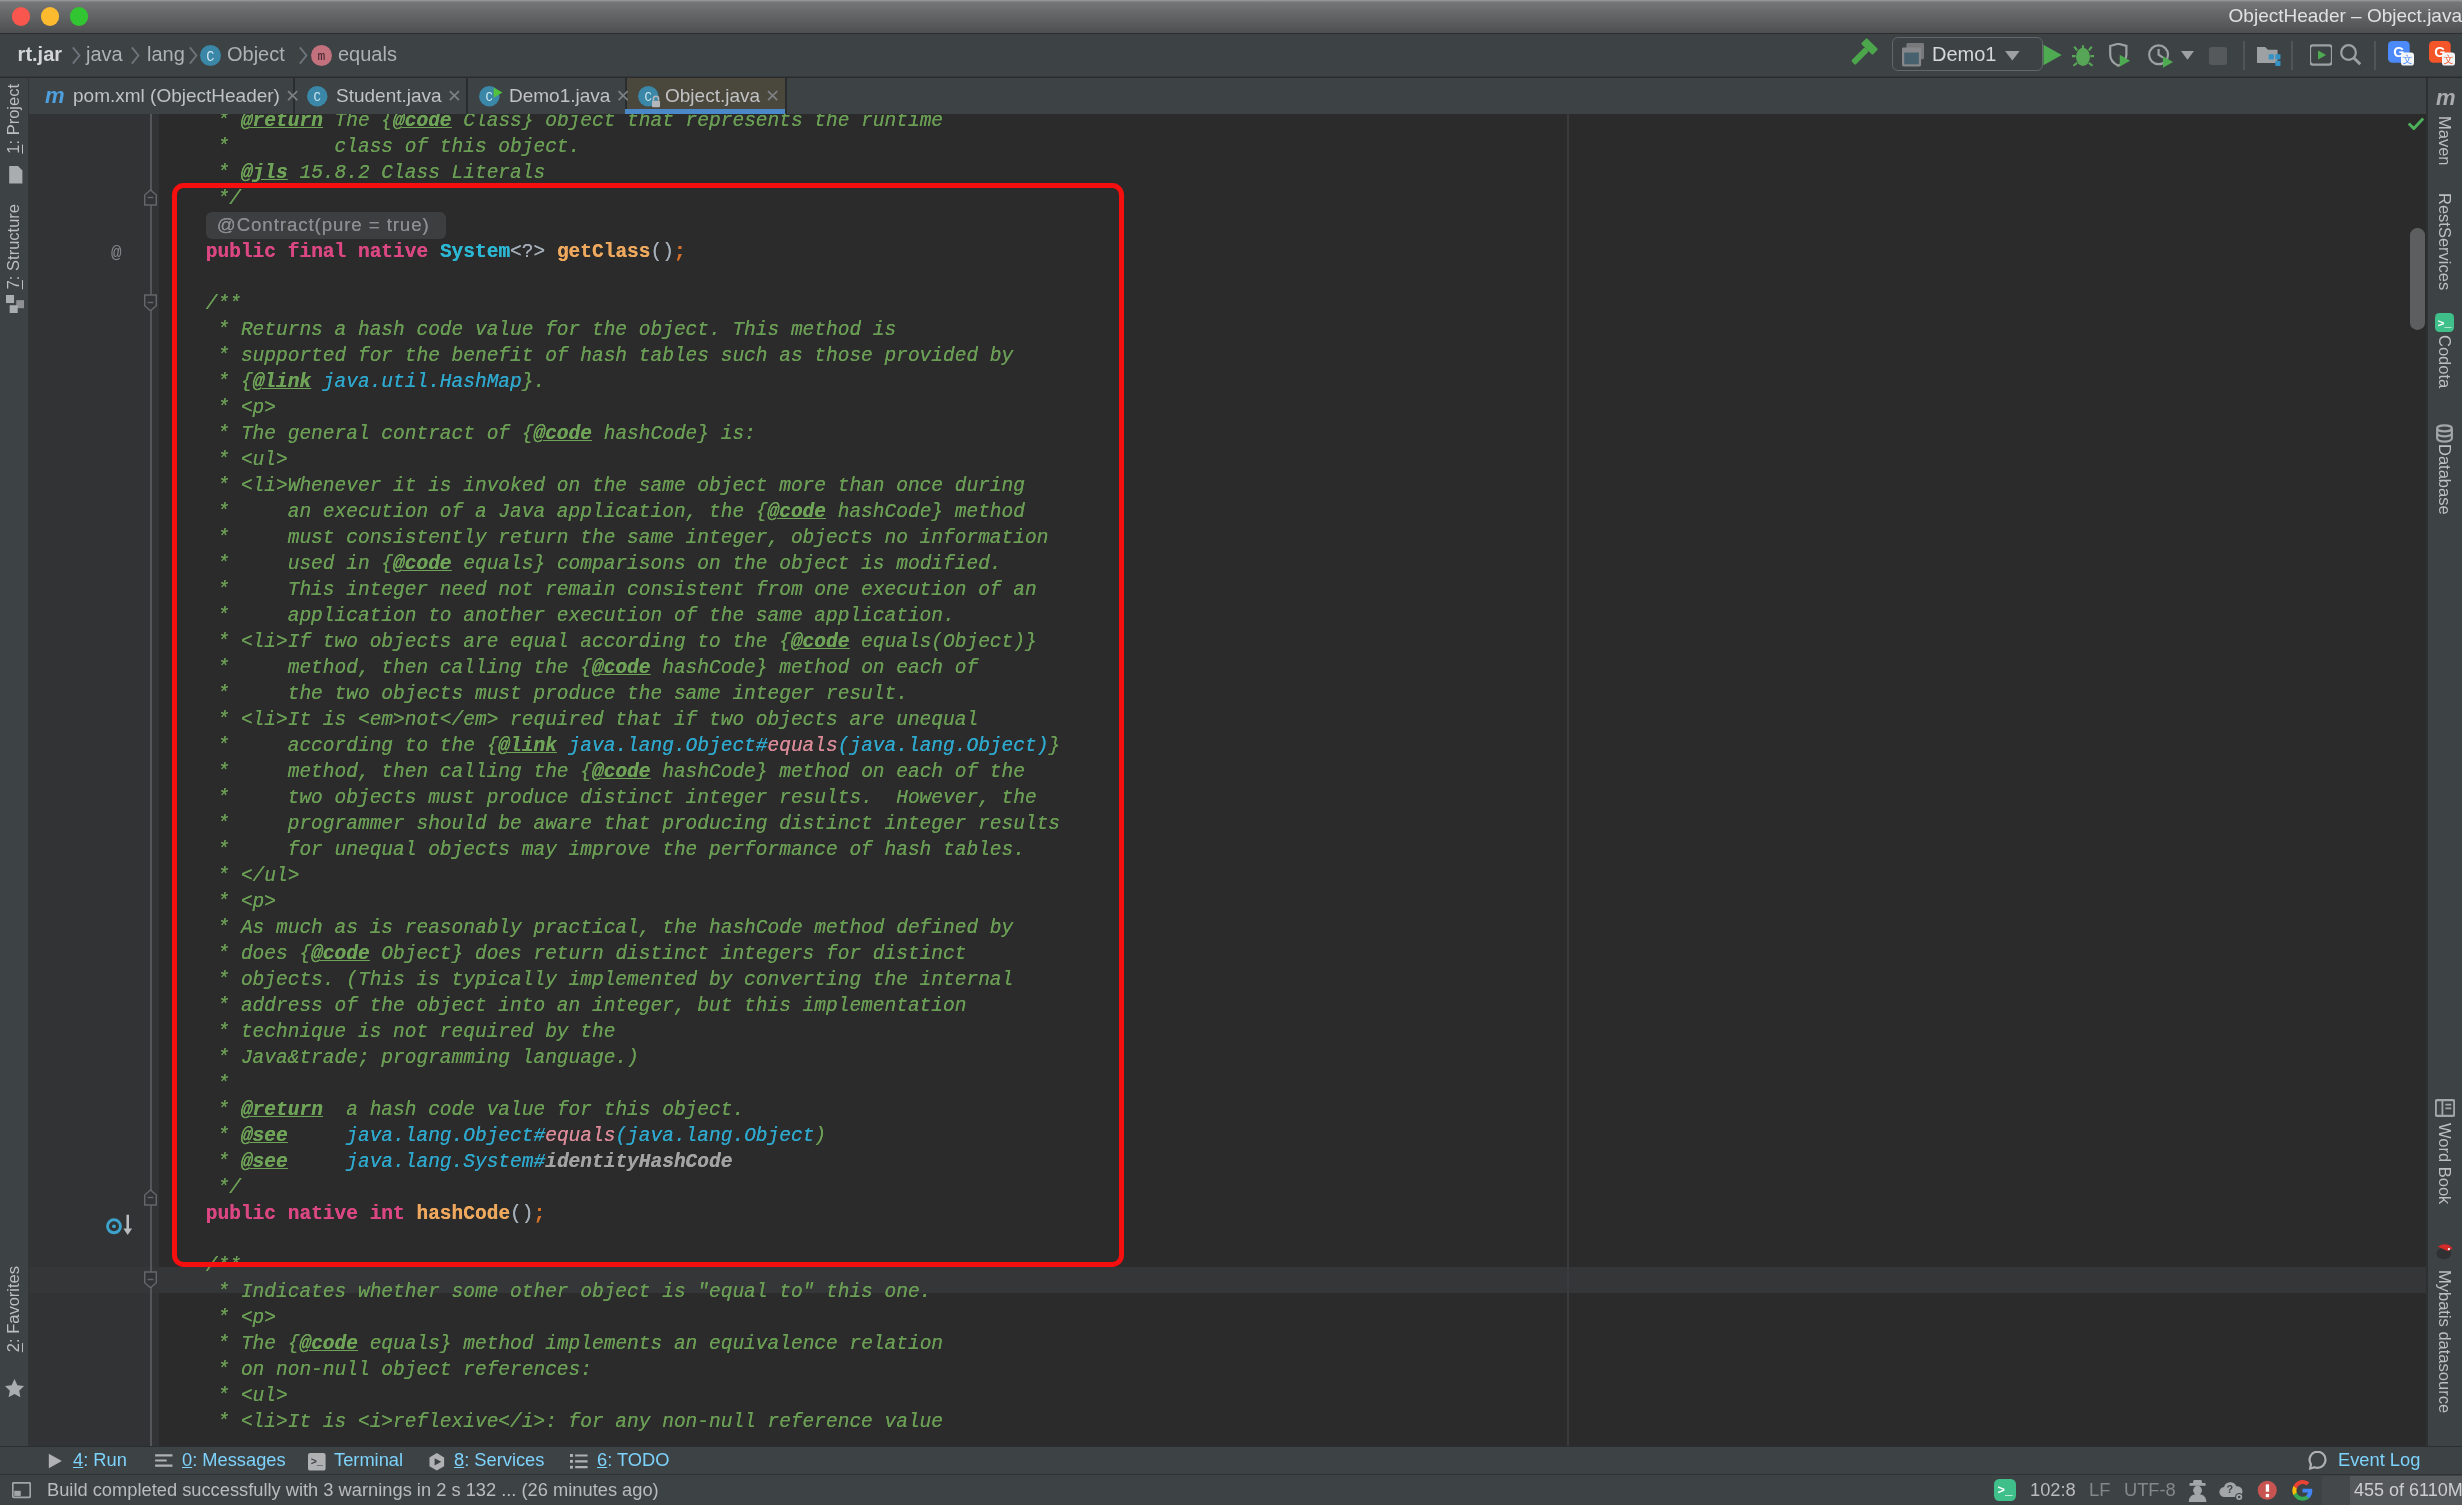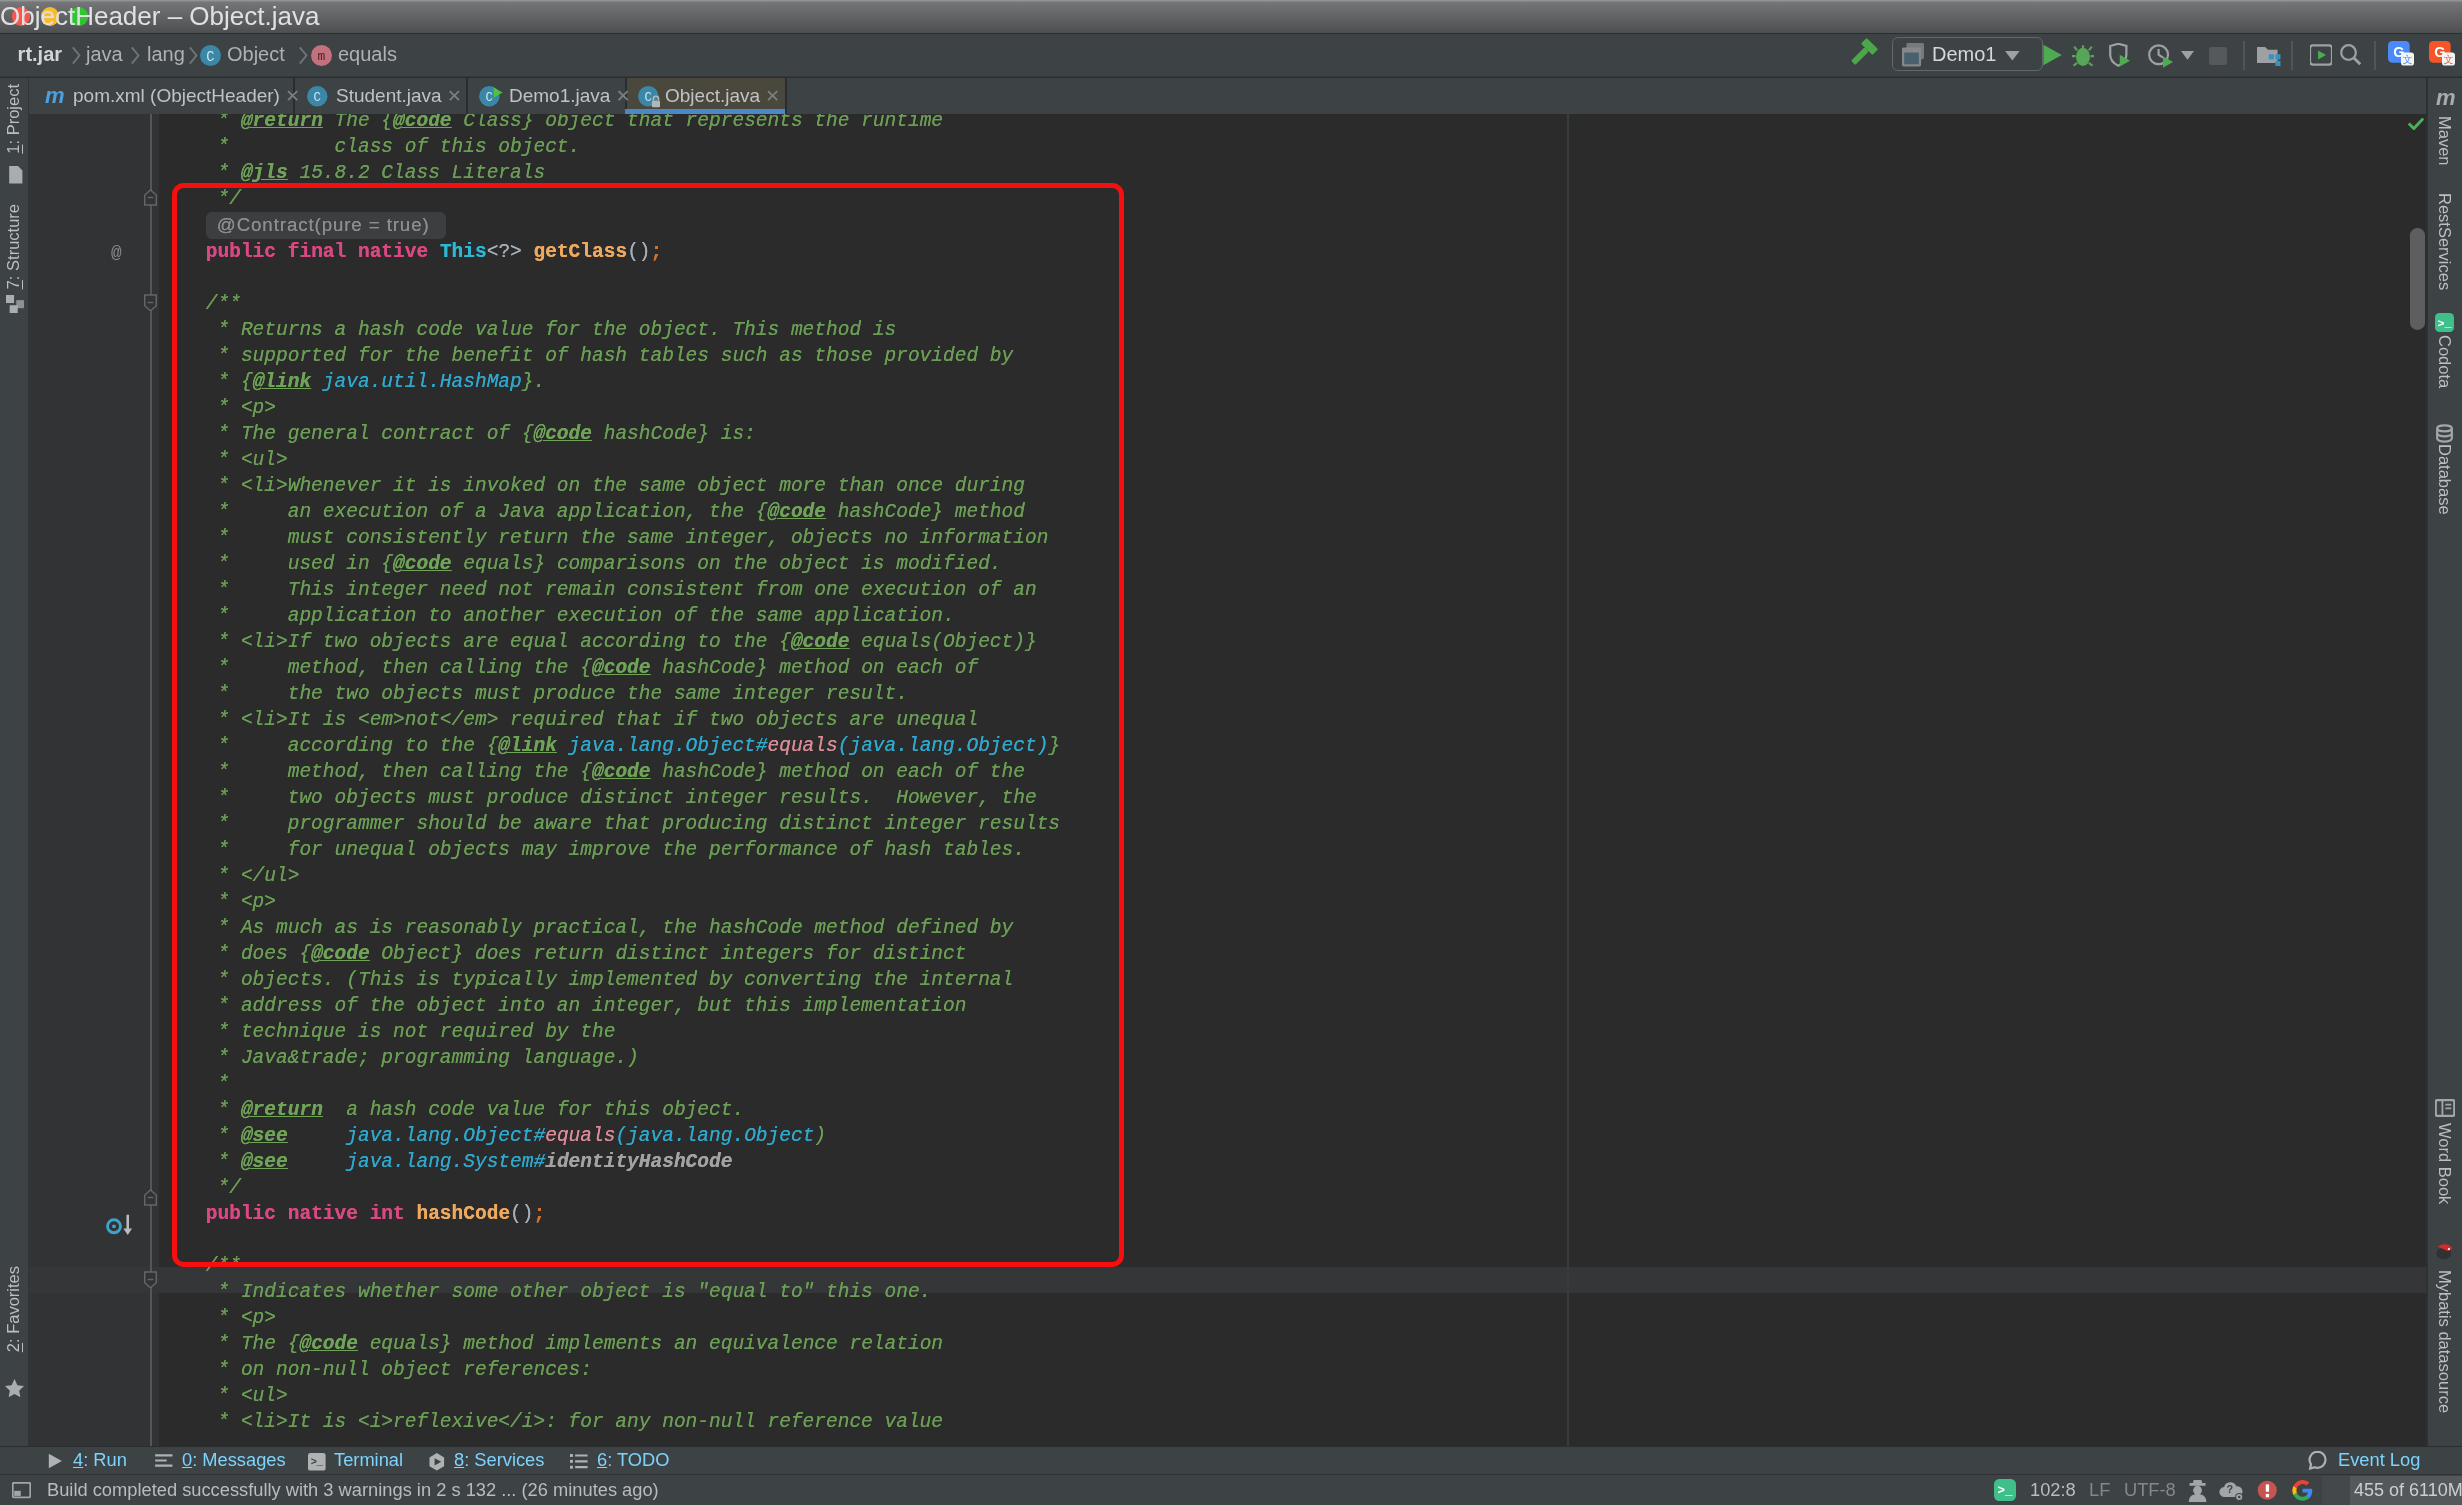--- a/index.html
+++ b/index.html
@@ -1,22 +1,22 @@
 <!DOCTYPE html>
 <html style="font-size:11.7px"><head><meta charset="utf-8"><style>
 
 *{margin:0;padding:0;box-sizing:border-box}
 html,body{width:2462px;height:1505px;overflow:hidden;background:#2b2b2b;font-family:"Liberation Sans",sans-serif;}
 .abs{position:absolute}
 #titlebar{position:absolute;left:0;top:0;width:2462px;height:34px;
  background:linear-gradient(180deg,#9b9c9e 0,#757678 7%,#68696b 35%,#4e4f51 100%);
  border-bottom:1.5px solid #2c2d2f}
 .tl{position:absolute;top:7.3px;width:18.3px;height:18.3px;border-radius:50%}
-#title{position:absolute;top:0;left:0;width:2462px;height:32px;line-height:32px;text-align:left;
- color:#e0e1e2;font-size:26px}
+#title{position:absolute;top:0;left:0;width:2462px;height:32px;line-height:32px;text-align:right;
+ color:#e0e1e2;font-size:19px}
 #navbar{position:absolute;left:0;top:34px;width:2462px;height:43px;background:#3d4245;border-bottom:1.5px solid #35393c}
 .bc{position:absolute;top:34px;height:43px;line-height:41px;font-size:20px;color:#adb1b3}
 #tabbar{position:absolute;left:29px;top:78px;width:2397px;height:37px;background:#3d4245}
 .tab{position:absolute;top:0;height:37px;line-height:35px;font-size:19px;color:#c0c2c4;white-space:nowrap}
 .tabdiv{position:absolute;top:0;width:1.5px;height:37px;background:#2a2d2f}
 .x{color:#7d8183;font-size:17.6px}
 #activetab{position:absolute;left:625px;top:78px;width:160px;height:37px;background:#4a473d}
 #tabline{position:absolute;left:625px;top:109px;width:160px;height:5.1px;background:#4a88c7}
 #lstripe{position:absolute;left:0;top:78px;width:29px;height:1368px;background:#3d4245;border-right:1.5px solid #323537}
 .vlbl{position:absolute;writing-mode:vertical-rl;font-size:16.5px;color:#bcbec0;white-space:nowrap}
@@ -203,21 +203,21 @@
 <div id="editor">
 <div id="gutter"></div>
 <div id="caret"></div>
 <div id="margin"></div>
 <div id="foldline"></div>
 <div id="code"><i class="c">     * </i><i class="t">@return</i><i class="c"> The {</i><i class="t">@code</i><i class="c"> Class} object that represents the runtime</i>
 <i class="c">     *         class of this object.</i>
 <i class="c">     * </i><i class="t">@jls</i><i class="c"> 15.8.2 Class Literals</i>
 <i class="c">     */</i>
     <span class="pill">@Contract(pure = true)</span>
-    <b class="k">public</b> <b class="k">final</b> <b class="k">native</b> <b class="Y">This</b><span class="p">&lt;?&gt;</span> <b class="m">getClass</b><span class="p">()</span><b class="s">;</b>
+    <b class="k">public</b> <b class="k">final</b> <b class="k">native</b> <b class="Y">System</b><span class="p">&lt;?&gt;</span> <b class="m">getClass</b><span class="p">()</span><b class="s">;</b>
 
 <i class="c">    /**</i>
 <i class="c">     * Returns a hash code value for the object. This method is</i>
 <i class="c">     * supported for the benefit of hash tables such as those provided by</i>
 <i class="c">     * {</i><i class="t">@link</i><i class="y"> java.util.HashMap</i><i class="c">}.</i>
 <i class="c">     * &lt;p&gt;</i>
 <i class="c">     * The general contract of {</i><i class="t">@code</i><i class="c"> hashCode} is:</i>
 <i class="c">     * &lt;ul&gt;</i>
 <i class="c">     * &lt;li&gt;Whenever it is invoked on the same object more than once during</i>
 <i class="c">     *     an execution of a Java application, the {</i><i class="t">@code</i><i class="c"> hashCode} method</i>

